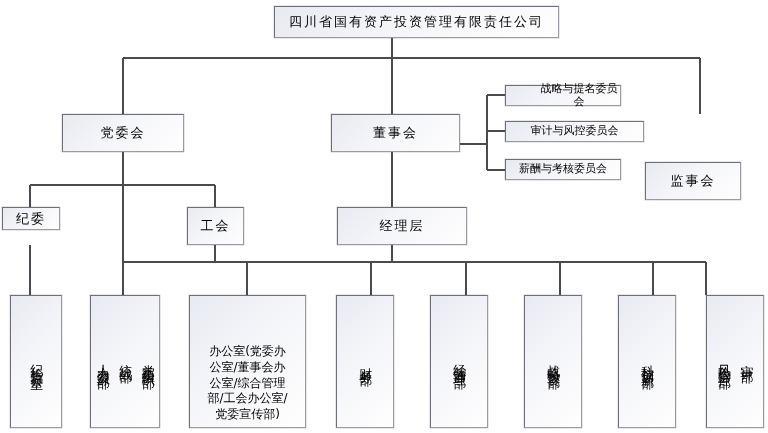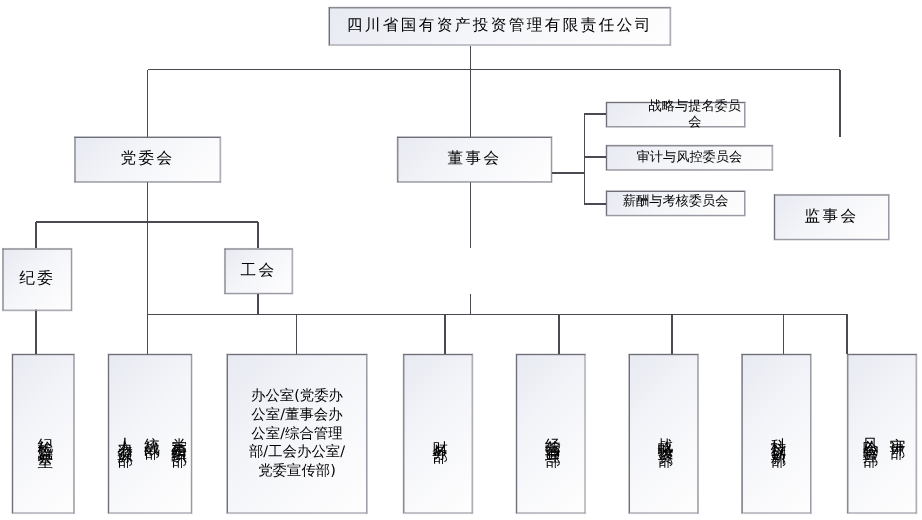--- a/index.html
+++ b/index.html
@@ -50,20 +50,21 @@
     letter-spacing: 2px;
   }
   
   .committee .node-label {
     font-size: 11px;
     letter-spacing: 0px;
   }
   
   .wrap-node {
     padding: 4px 16px;
+    align-items: flex-end;
   }
   .wrap-node .node-label {
     font-size: 12px;
     line-height: 1.32;
     letter-spacing: 0px;
     word-break: break-all;
   }
   
   .v-node {
     align-items: center;
@@ -150,32 +151,35 @@
   </div>
 
   <div class="node committee" style="left:505px; top:85px; width:116px; height:21px;padding-left:32px;">
     <span class="node-label">战略与提名委员会</span>
   </div>
 
   <div class="node committee" style="left:505px; top:121px; width:139px; height:21px;">
     <span class="node-label">审计与风控委员会</span>
   </div>
 
-  <div class="node committee" style="left:505px; top:159px; width:116px; height:21px;font-family:Liberation Mono, monospace;">
+  <div class="node committee" style="left:505px; top:159px; width:116px; height:21px;">
     <span class="node-label">薪酬与考核委员会</span>
   </div>
 
-  <div class="node h-node" style="left:2px; top:207px; width:58px; height:52px;">
+  <div class="node h-node" style="left:2px; top:207px; width:58px; height:23px;">
     <span class="node-label">纪委</span>
   </div>
 
   <div class="node h-node" style="left:187px; top:207px; width:57px; height:38px;">
     <span class="node-label">工会</span>
   </div>
 
+  <div class="node h-node" style="left:337px; top:207px; width:130px; height:38px;">
+    <span class="node-label">经理层</span>
+  </div>
 
   <div class="node v-node" style="left:10px; top:295px; width:52px; height:133px;">
     <div class="v-cols">
       <span class="v-col">纪检监察室</span>
     </div>
   </div>
 
   <div class="node v-node" style="left:90px; top:295px; width:70px; height:133px;">
     <div class="v-cols">
       <span class="v-col">党委组织部</span>

